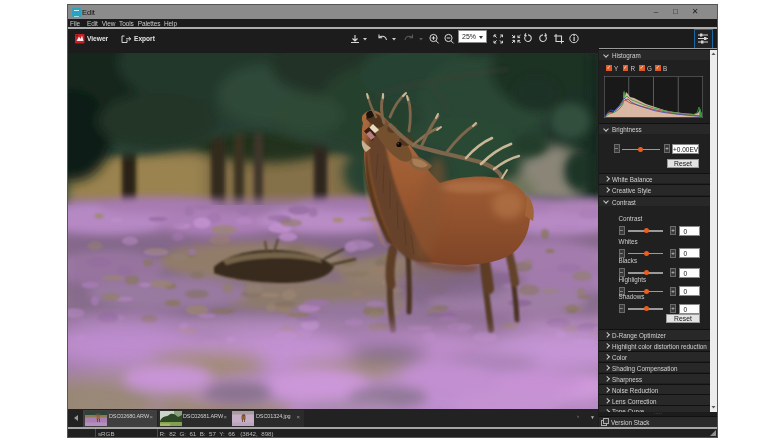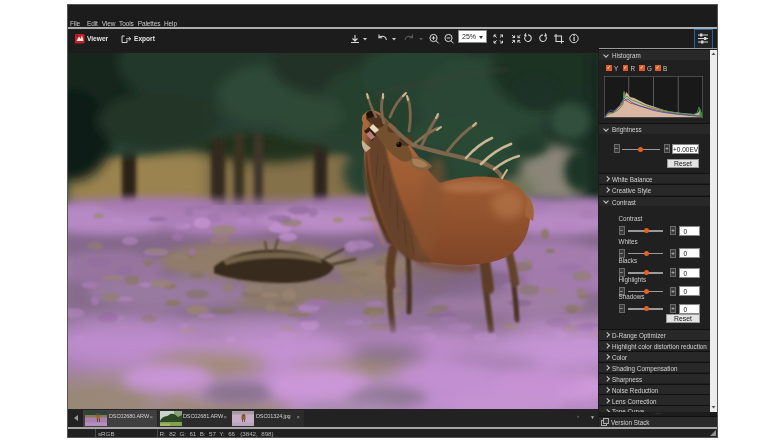--- a/index.html
+++ b/index.html
@@ -41,20 +41,27 @@
 .tile { position:absolute; top:0.5px; height:17px; }
 .tlabel { position:absolute; font-size:5.5px; color:#d0d0d0; top:3.5px; letter-spacing:-0.1px; }
 .tx2 { position:absolute; font-size:6px; color:#9a9a9a; }
 
 #statsep { left:0; top:422px; width:649px; height:1.5px; background:#a6a6a6; }
 #status { left:0; top:423.5px; width:649px; height:8.5px; background:#202020; color:#b9b9b9; font-size:6.2px; }
 #status i { position:absolute; top:0; width:1px; height:8.5px; background:#4a4a4a; }
 </style></head>
 <body>
 <div id="win">
+  <div id="title" class="abs">
+    <div id="appicon" class="abs"></div>
+    <div class="txt abs">Edit</div>
+    <div class="wbtn abs" style="left:583px;">–</div>
+    <div class="wbtn abs" style="left:602.5px;">□</div>
+    <div class="wbtn abs" style="left:622px;">✕</div>
+  </div>
   <div id="menu" class="abs">
     <span style="left:2px;"><u>F</u>ile</span>
     <span style="left:19px;"><u>E</u>dit</span>
     <span style="left:33.8px;"><u>V</u>iew</span>
     <span style="left:51px;"><u>T</u>ools</span>
     <span style="left:69.7px;"><u>P</u>alettes</span>
     <span style="left:96px;"><u>H</u>elp</span>
   </div>
   <div id="menusep" class="abs"></div>
   <div id="toolbar" class="abs">

